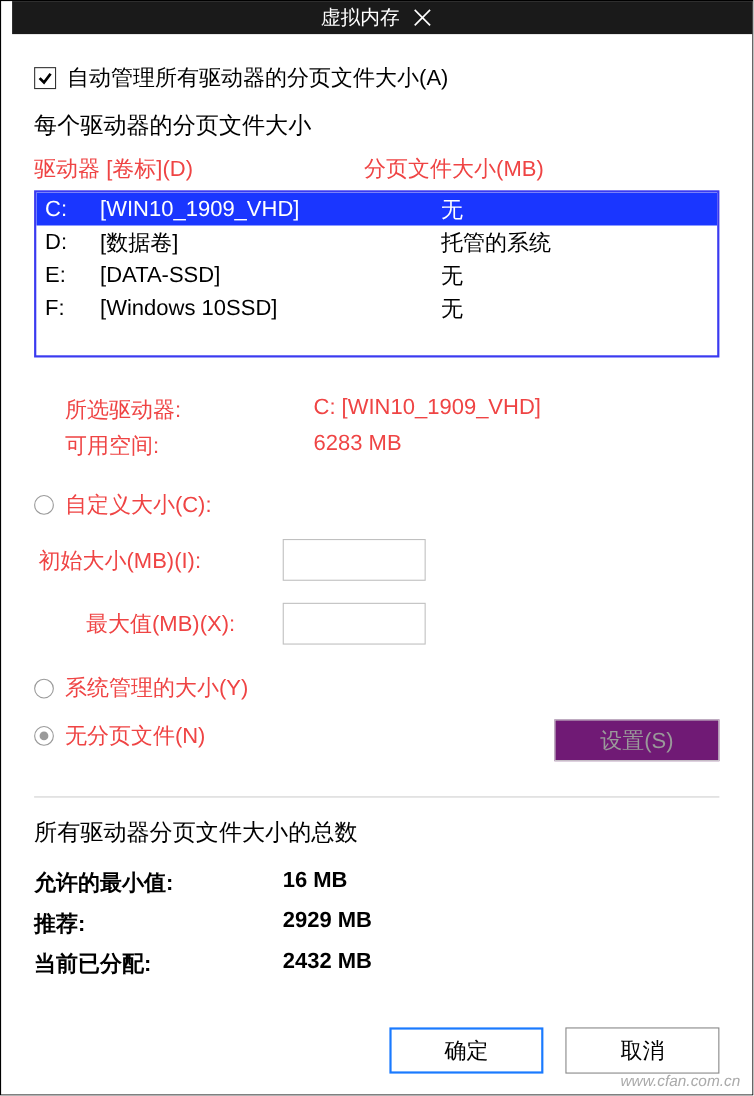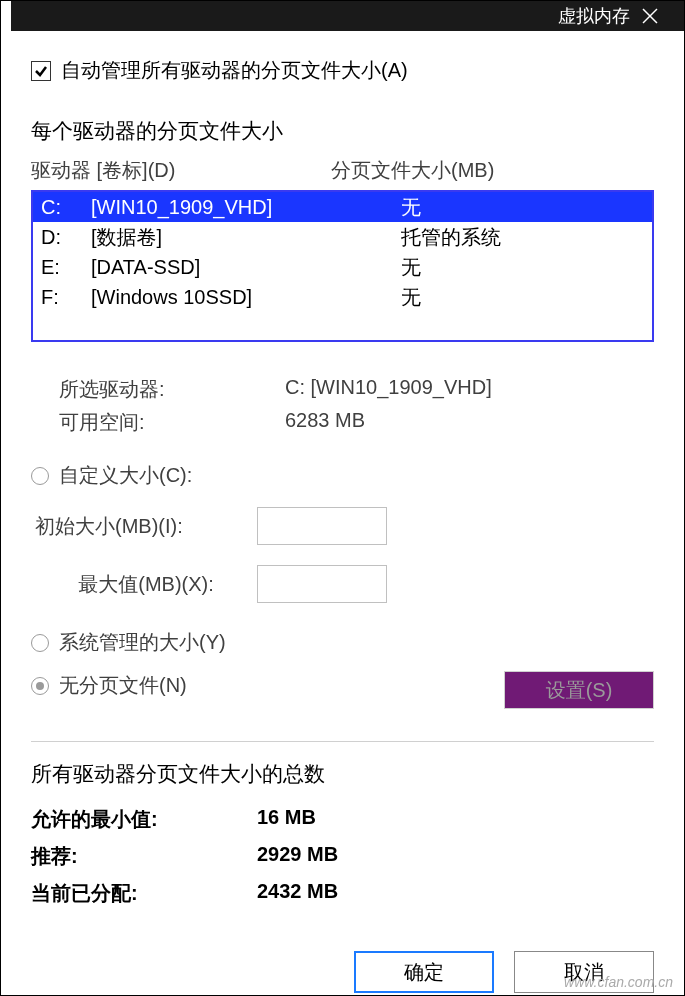--- a/index.html
+++ b/index.html
@@ -23,21 +23,21 @@
       flex-direction: column;
     }
     .titlebar {
       background: #1a1a1a;
       color: #fff;
       height: 30px;
       display: flex;
       align-items: center;
       padding: 0 14px;
       font-size: 18px;
-      justify-content: flex-end;
+      justify-content: center;
       margin-left: 10px;
     }
     .titlebar-close {
       width: 40px;
       height: 44px;
       display: flex;
       align-items: center;
       justify-content: center;
       cursor: pointer;
     }
@@ -50,21 +50,21 @@
       padding: 26px 30px 20px 30px;
       display: flex;
       flex-direction: column;
       font-size: 20px;
       color: #000;
     }
     .checkbox-row {
       display: flex;
       align-items: center;
       gap: 10px;
-      margin-bottom: 33px;
+      margin-bottom: 16px;
     }
     .checkbox {
       width: 20px;
       height: 20px;
       border: 1.5px solid #333;
       display: flex;
       align-items: center;
       justify-content: center;
       cursor: pointer;
     }
@@ -72,21 +72,21 @@
       stroke: #000;
       stroke-width: 2.5;
       fill: none;
     }
     .section-title {
       font-size: 21px;
       margin-bottom: 12px;
       color: #000;
     }
     .disabled-text {
-      color: #404040;
+      color: #ef4444;
     }
     .drive-headers {
       display: flex;
       margin-bottom: 6px;
       font-size: 20px;
     }
     .drive-headers .col-drive {
       width: 300px;
     }
     .drive-list {

